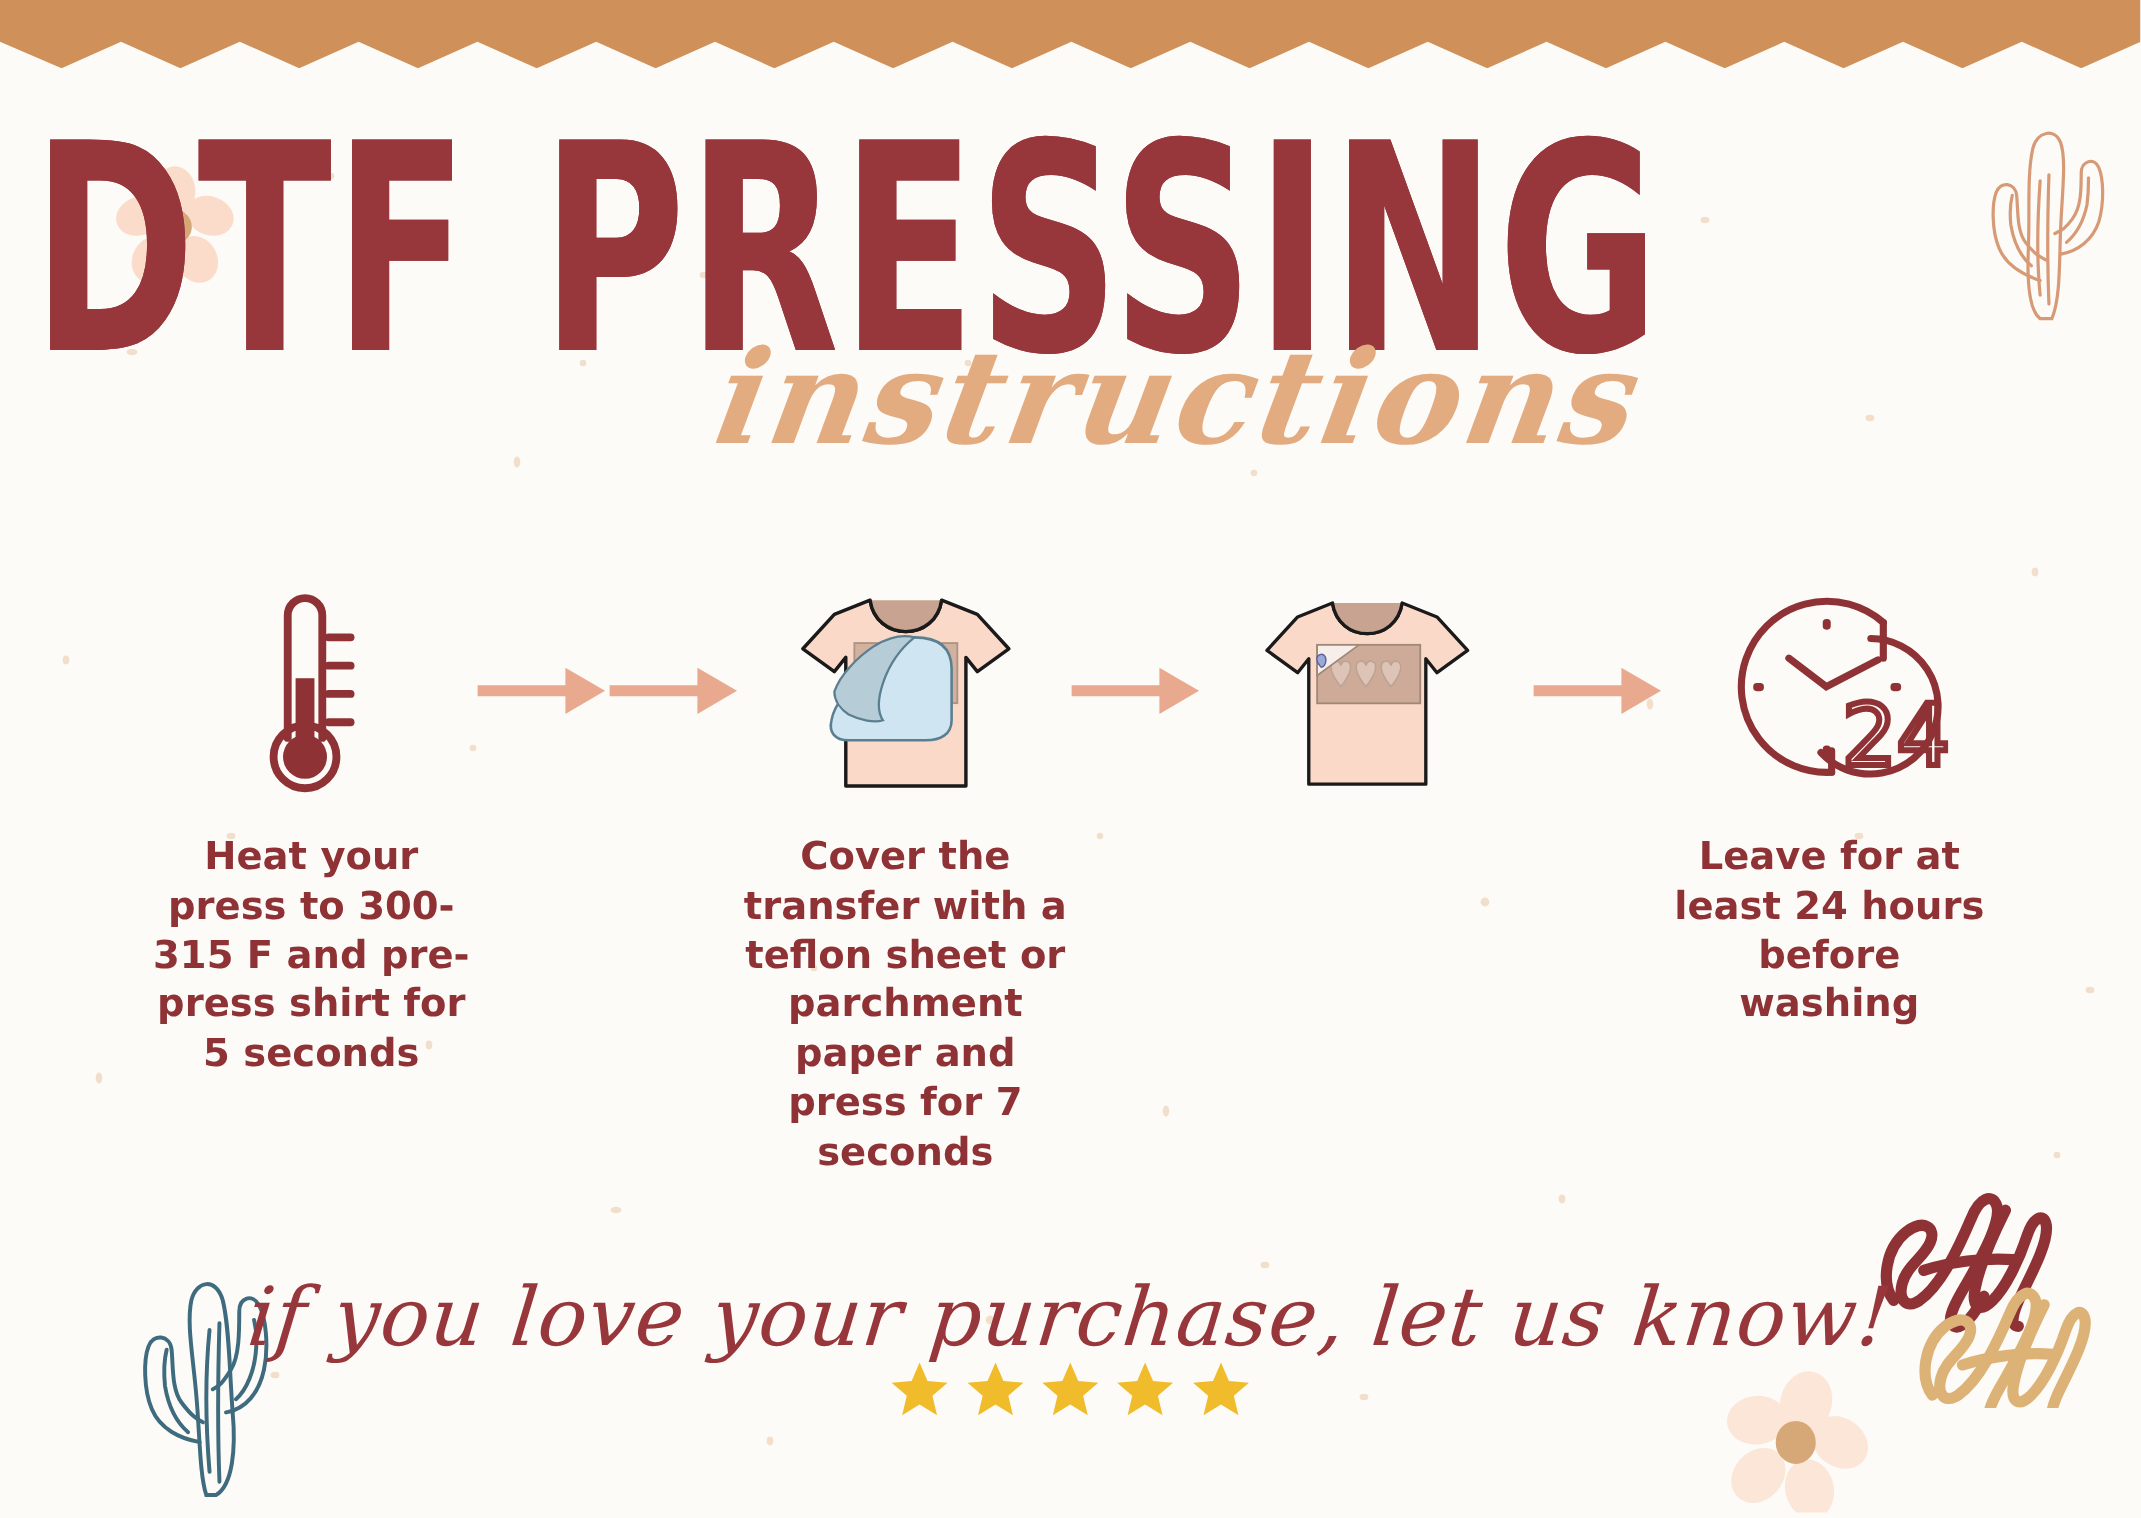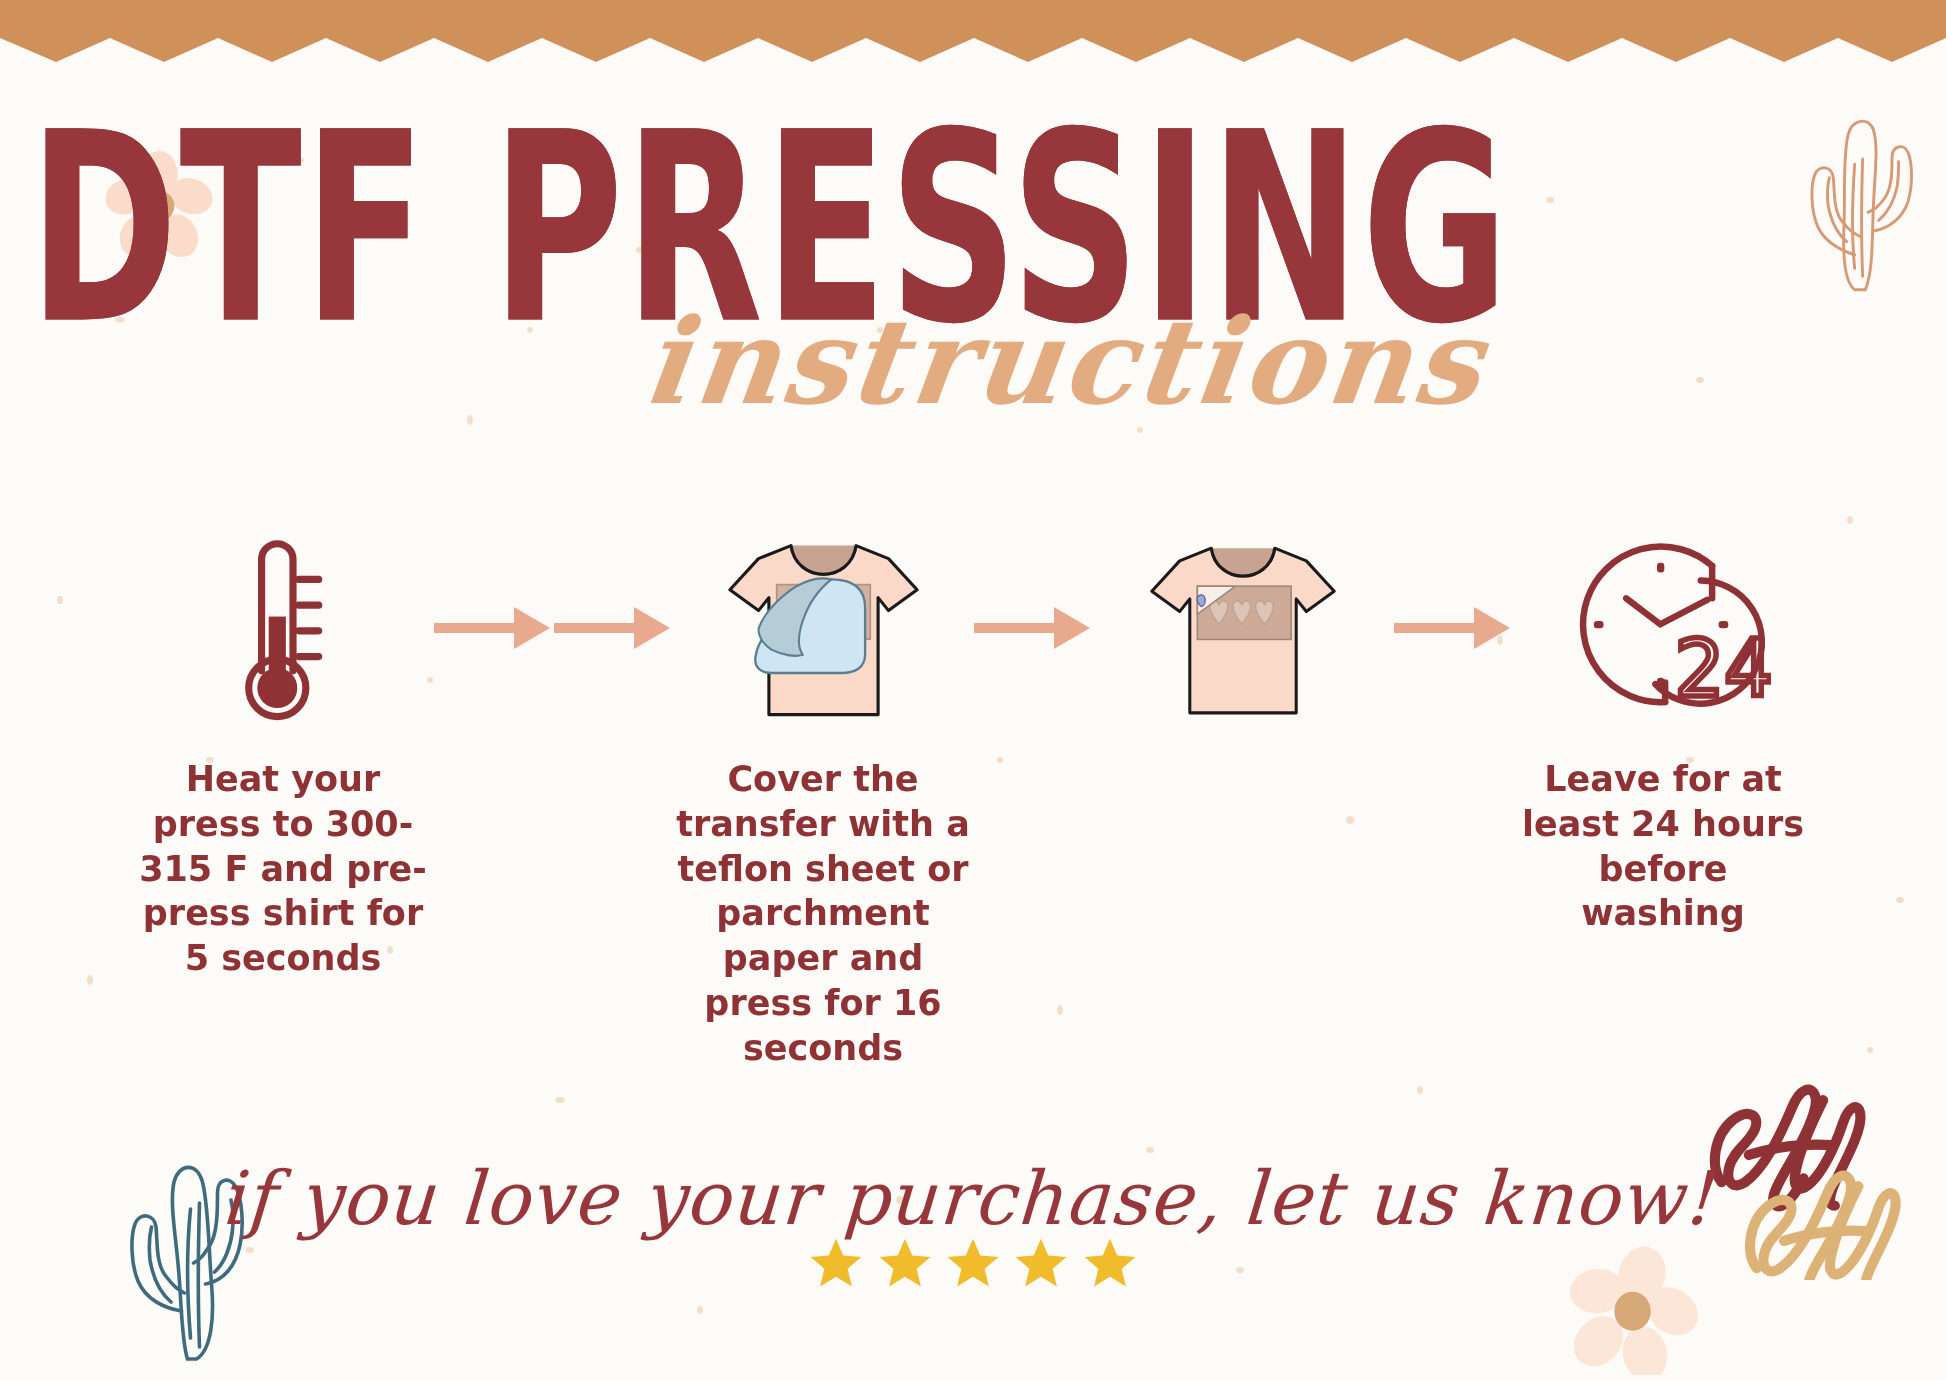--- a/index.html
+++ b/index.html
@@ -265,21 +265,21 @@
         <path d="M55 12 C57 26 68 34 80 34 C92 34 103 26 105 12" fill="#c9a392" stroke="#1a1a1a" stroke-width="2.4"></path>
         <rect x="44" y="42" width="72" height="42" fill="#cdab98" stroke="#a08878" stroke-width="1.3" opacity="0.85"></rect>
         <path d="M52 60 C52 55 58 54 59 59 C60 54 66 55 66 60 C66 66 59 74 59 74 C59 74 52 66 52 60Z" fill="none" stroke="#bca394" stroke-width="1.3"></path>
 
         <path d="M86 38 C104 38 112 46 112 60 V96 C112 106 104 110 94 110 H40
                  C30 110 26 104 28 96 C30 84 40 74 54 62 C66 50 76 38 86 38 Z" fill="#cfe6f2" stroke="#5a7f91" stroke-width="1.8"></path>
         <path d="M86 38 C76 46 68 58 64 70 C60 82 60 90 64 96 C58 98 48 96 40 92
                  C34 88 30 82 30 76 C34 64 46 52 58 44 C68 38 78 36 86 38 Z" fill="#b6ccd7" stroke="#5a7f91" stroke-width="1.6"></path>
       </svg>
     </div>
-    <div class="step-text">Cover the transfer with a teflon sheet or parchment paper and press for 16 seconds</div>
+    <div class="step-text">Cover the transfer with a teflon sheet or parchment paper and press for 7 seconds</div>
   </div>
 
   <div class="arrow-box">
     <svg width="118" height="50" viewBox="0 0 118 50">
       <path d="M0 20 H80 V4 L116 25 L80 46 V30 H0 Z" fill="#e8a98f"></path>
     </svg>
   </div>
 
   <div class="step">
     <div class="icon-box">

